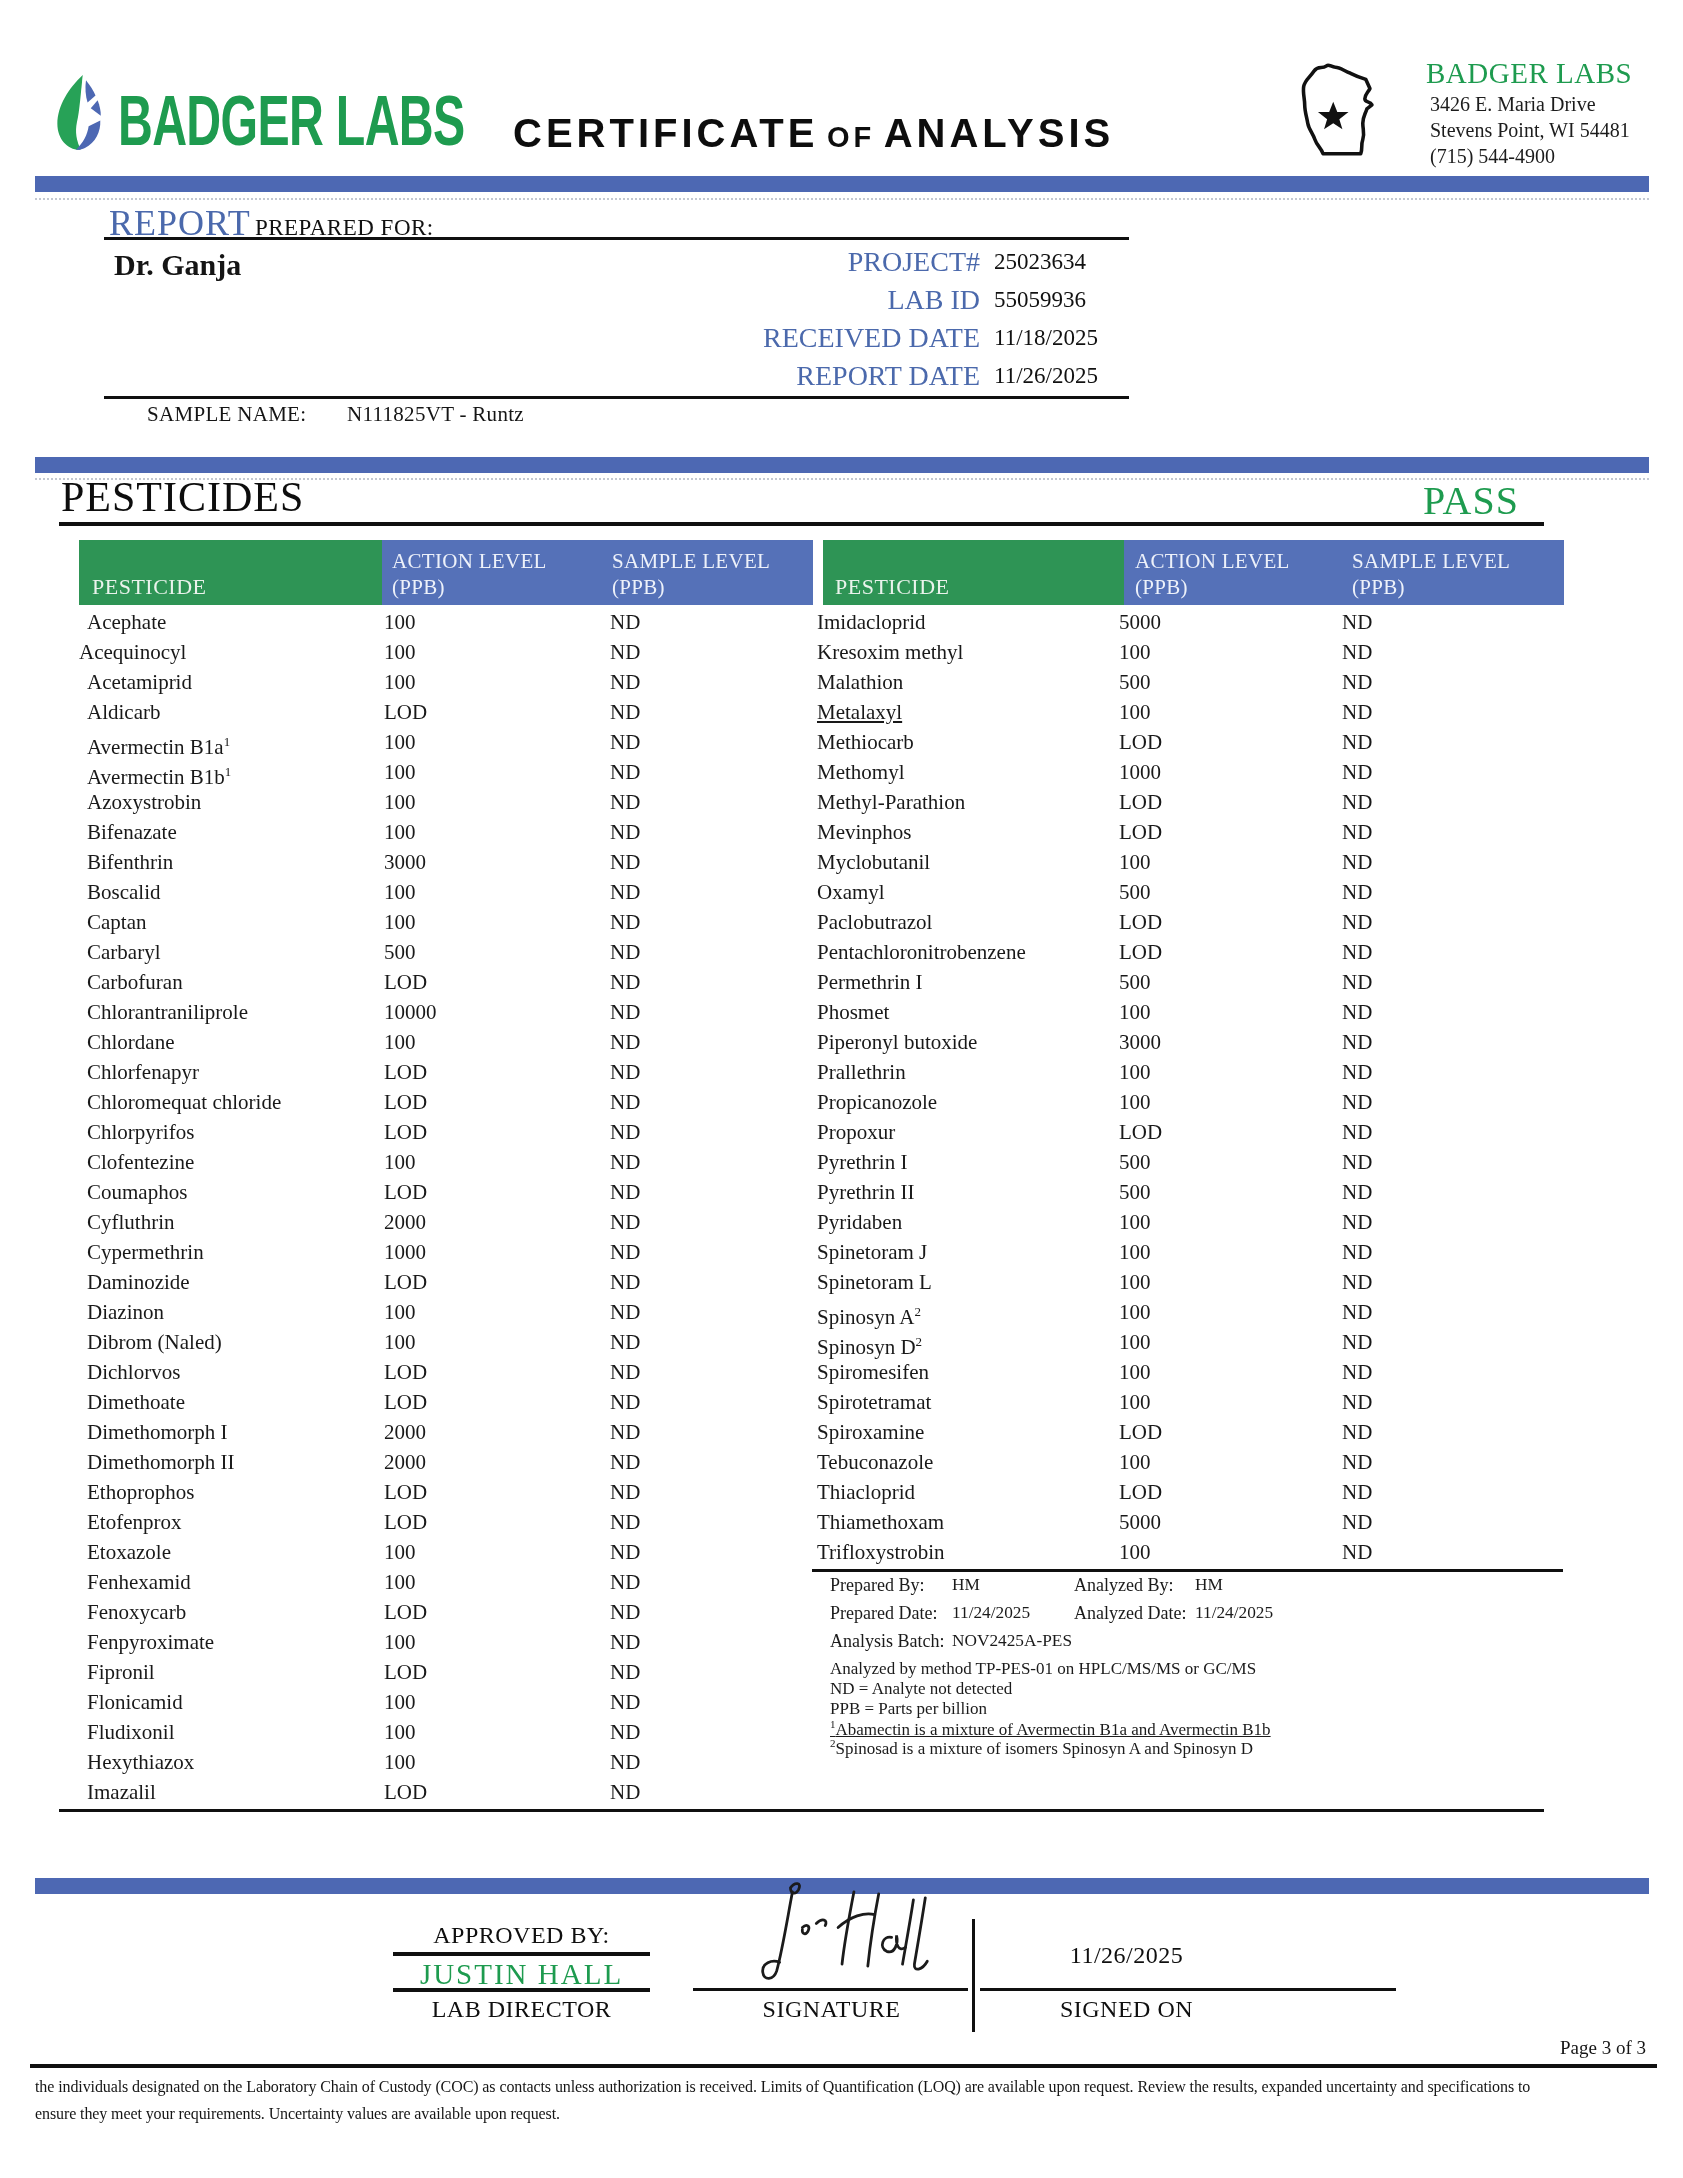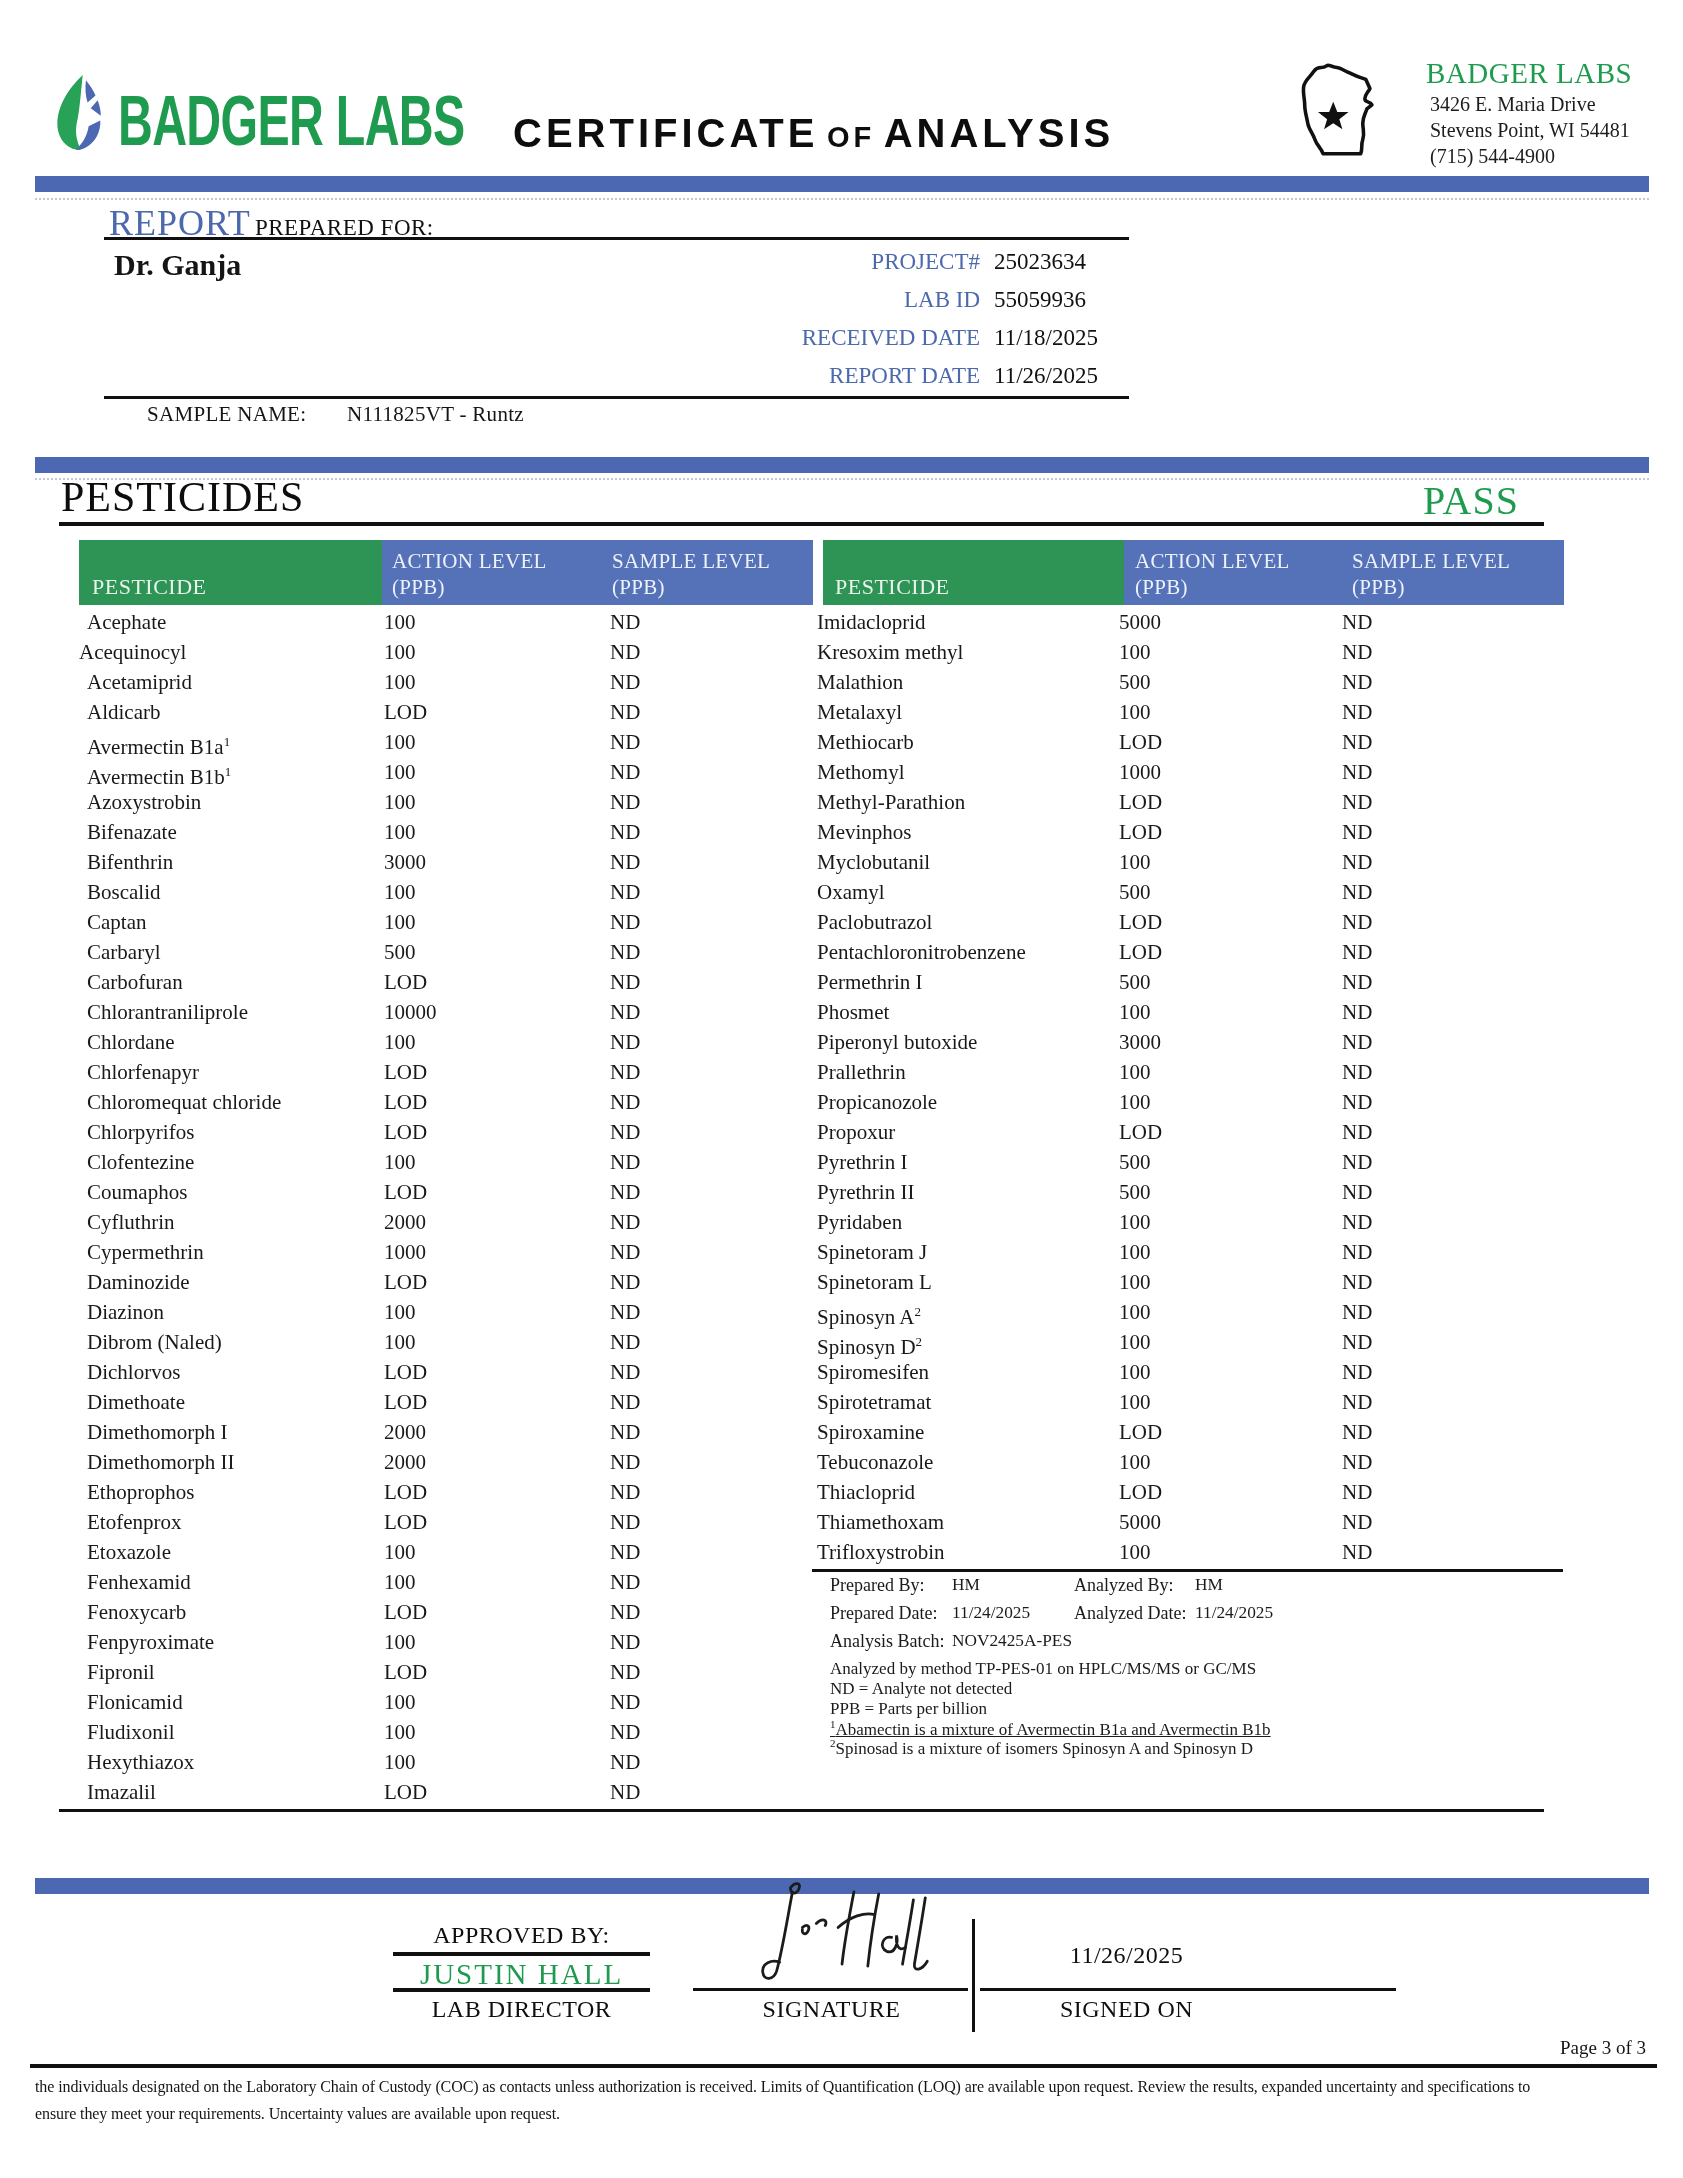--- a/index.html
+++ b/index.html
@@ -17,21 +17,21 @@
              white-space:nowrap;color:#0d0d0d;}
   .coa-title .big{font-size:40px;}
   .coa-title .small{font-size:29px;}
   .lab-name-right{font-size:29px;color:#1E9B4F;letter-spacing:0.5px;}
   .addr{font-size:20px;line-height:26px;color:#1c1c1c;}
   
   .report-word{font-size:36px;color:#4B69AC;letter-spacing:1px;}
   .prepared-word{font-size:23px;color:#111;letter-spacing:0.5px;}
   .client{font-size:30px;font-weight:700;}
   .inforow{display:flex;height:38px;align-items:center;}
-  .inforow .lbl{display:inline-block;width:416px;text-align:right;font-size:23px;color:#4B69AC;}
+  .inforow .lbl{display:inline-block;width:416px;text-align:right;font-size:28px;color:#4B69AC;}
   .inforow .val{display:inline-block;margin-left:14px;font-size:23px;color:#111;}
   .samplename{font-size:21px;letter-spacing:0.3px;}
   
   .sec-title{font-size:42px;letter-spacing:1px;color:#0d0d0d;}
   .pass{font-size:40px;color:#1E9B4F;letter-spacing:1px;}
   .hdr-block{position:absolute;top:0;height:65px;}
   .hdr-label{position:absolute;bottom:5px;font-size:22px;color:#EAF3EC;letter-spacing:0.5px;}
   .hdr-label2{position:absolute;bottom:5px;font-size:21px;line-height:26px;color:#EDF1FA;letter-spacing:0.3px;}
   
   .tbl{position:absolute;}
@@ -366,21 +366,21 @@
         <span class="cname" style="left: 0px;">Kresoxim methyl</span>
         <span class="caction" style="left: 302px;">100</span>
         <span class="csample" style="left: 525px;">ND</span>
       </div>
       <div class="trow">
         <span class="cname" style="left: 0px;">Malathion</span>
         <span class="caction" style="left: 302px;">500</span>
         <span class="csample" style="left: 525px;">ND</span>
       </div>
       <div class="trow">
-        <span class="cname" style="left: 0px;">Metalaxyl</span>
+        <span class="cname" style="left: 0px; text-decoration: underline;">Metalaxyl</span>
         <span class="caction" style="left: 302px;">100</span>
         <span class="csample" style="left: 525px;">ND</span>
       </div>
       <div class="trow">
         <span class="cname" style="left: 0px;">Methiocarb</span>
         <span class="caction" style="left: 302px;">LOD</span>
         <span class="csample" style="left: 525px;">ND</span>
       </div>
       <div class="trow">
         <span class="cname" style="left: 0px;">Methomyl</span>

